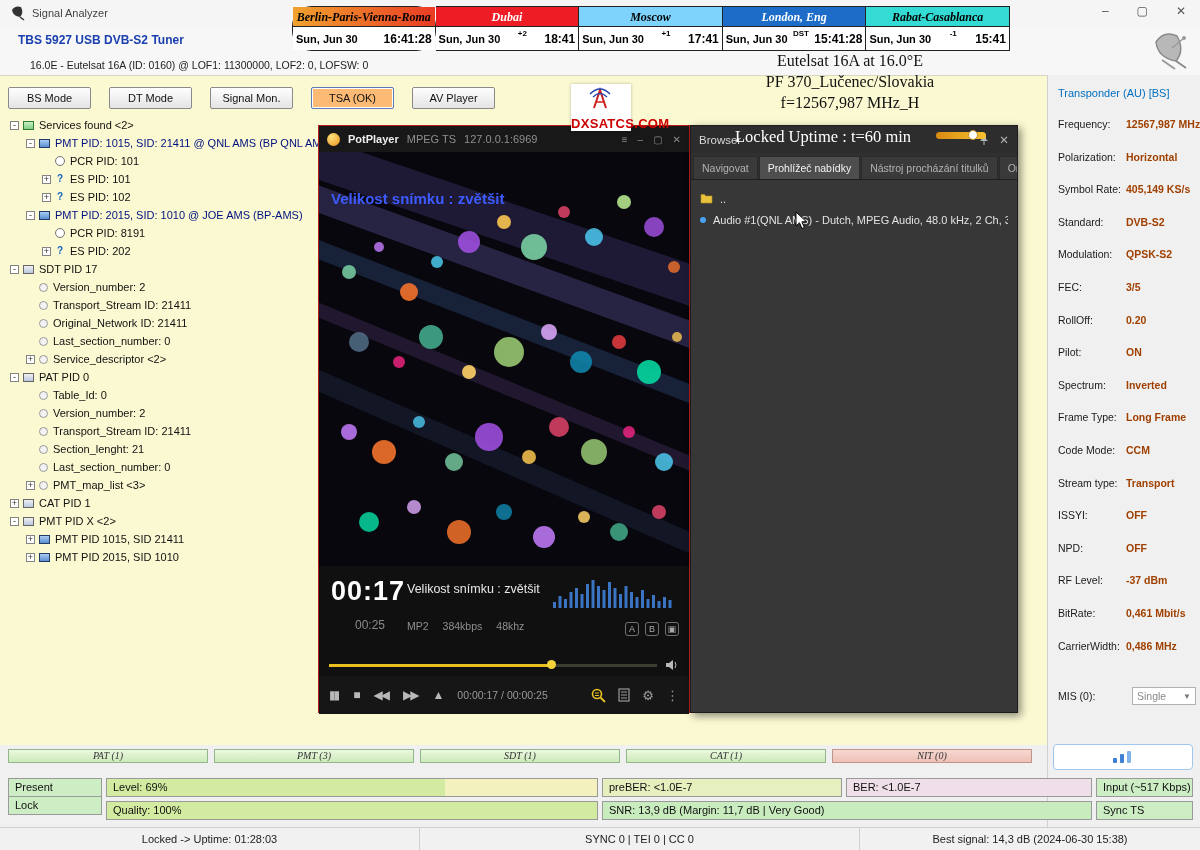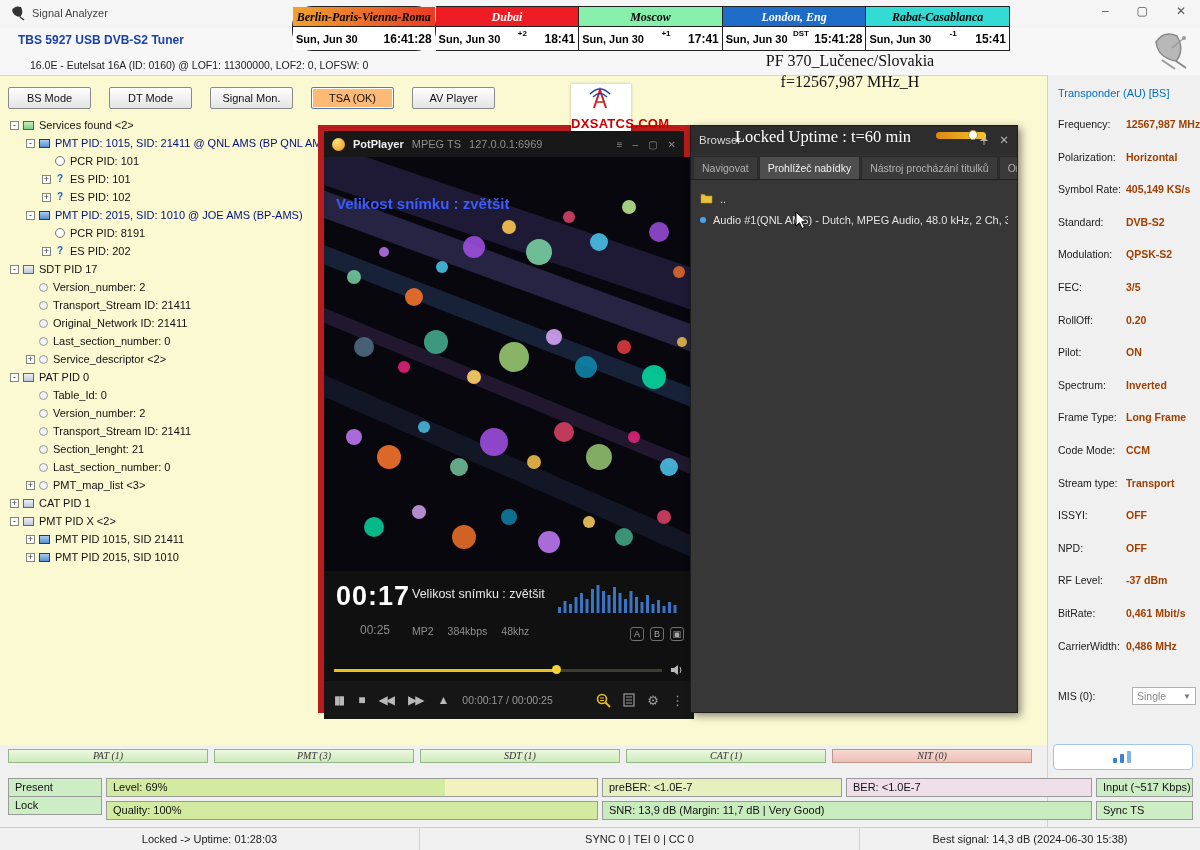--- a/index.html
+++ b/index.html
@@ -56,21 +56,21 @@
   .ticon { flex:none; display:inline-block; margin-right:5px; }
   .ic-pc { width:11px; height:9px; border:1px solid #2e7d32; background:linear-gradient(#c9f0c0,#7fcf86); }
   .ic-tv { width:11px; height:9px; border:1px solid #223a66; background:linear-gradient(#a9ccf4,#5a8fd0); }
   .ic-tv2 { width:11px; height:9px; border:1px solid #666; background:linear-gradient(#f0f0f0,#b9c8e0); }
   .ic-clock { width:10px; height:10px; border:1px solid #777; border-radius:50%; background:radial-gradient(#fff 55%,#d8d8d8); }
   .ic-q { width:10px; height:10px; color:#1565c0; font-weight:bold; font-size:10px; line-height:10px; text-align:center; }
   .ic-q::after { content:"?"; }
   .ic-dot { width:9px; height:9px; border:1px solid #999; border-radius:50%; background:#f3f3f3; }
 
   
-  .player { position:absolute; left:318px; top:125px; width:372px; height:588px; background:#000; border:6px solid #b91c1c; z-index:3; }
+  .player { position:absolute; left:318px; top:125px; width:372px; height:588px; background:#000; border:1px solid #b91c1c; z-index:3; }
   .pp-title { position:absolute; top:0; left:0; width:100%; height:26px; background:#181818; display:flex; align-items:center; padding:0 8px; gap:8px; color:#b9b9b9; font-size:11px; }
   .pp-logo { width:13px; height:13px; border-radius:50%; background:radial-gradient(circle at 35% 30%,#ffe27a,#e8901c); flex:none; }
   .pp-name { color:#eee; font-weight:bold; }
   .pp-dim { color:#8f8f8f; }
   .pp-ticons { margin-left:auto; display:flex; gap:10px; color:#8a8a8a; font-size:10px; }
   .pp-video { position:absolute; top:26px; left:0; width:370px; height:414px; background:#05050a; overflow:hidden; }
   .pp-osd { position:absolute; top:38px; left:12px; color:#3d5bff; font-size:15px; font-weight:bold; z-index:2; }
   .pp-info { position:absolute; top:440px; left:0; width:370px; height:88px; background:#101010; }
   .big-time { position:absolute; left:12px; top:10px; font-size:27px; font-weight:bold; color:#fff; letter-spacing:1px; }
   .elapsed { position:absolute; left:36px; top:52px; font-size:12px; color:#8a8a8a; }
@@ -180,21 +180,21 @@
       <div class="clock">
         <div class="chead" style="background: rgb(238, 28, 37); color: rgb(255, 255, 255);">Dubai</div>
         <div class="cbody">
           <span class="cdate">Sun, Jun 30</span>
           <span class="coff">+2</span>
           <span class="ctime">18:41</span>
         </div>
       </div>
 
       <div class="clock">
-        <div class="chead" style="background: #86efac; color: rgb(0, 0, 0);">Moscow</div>
+        <div class="chead" style="background: #7dd3fc; color: rgb(0, 0, 0);">Moscow</div>
         <div class="cbody">
           <span class="cdate">Sun, Jun 30</span>
           <span class="coff">+1</span>
           <span class="ctime">17:41</span>
         </div>
       </div>
 
       <div class="clock">
         <div class="chead" style="background: rgb(29, 108, 200); color: rgb(255, 255, 255);">London, Eng</div>
         <div class="cbody">
@@ -209,20 +209,21 @@
         <div class="cbody">
           <span class="cdate">Sun, Jun 30</span>
           <span class="coff">-1</span>
           <span class="ctime">15:41</span>
         </div>
       </div>
 
   </div>
 
   <div class="anno">
+    <div>Eutelsat 16A at 16.0°E</div>
     <div>PF 370_Lučenec/Slovakia</div>
     <div>f=12567,987 MHz_H</div>
   </div>
 
   <div class="dxlogo">
     <svg width="30" height="26" viewBox="0 0 30 26">
         <path d="M8 22 L14 4 L20 22" fill="none" stroke="#cc2222" stroke-width="2"></path>
         <line x1="10" y1="16" x2="18" y2="16" stroke="#cc2222" stroke-width="1.5"></line>
         <path d="M4 8 Q14 -2 24 8" fill="none" stroke="#2244aa" stroke-width="1.5"></path>
         <path d="M7 11 Q14 4 21 11" fill="none" stroke="#2244aa" stroke-width="1.2"></path>

